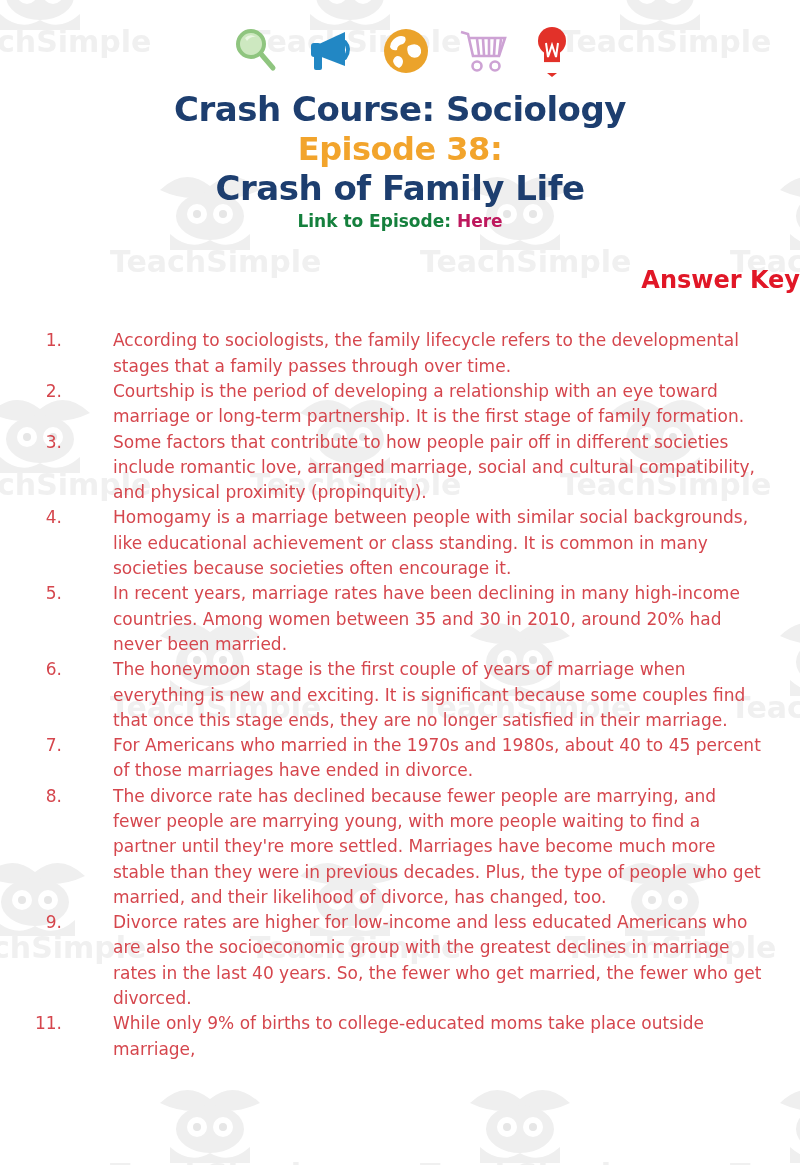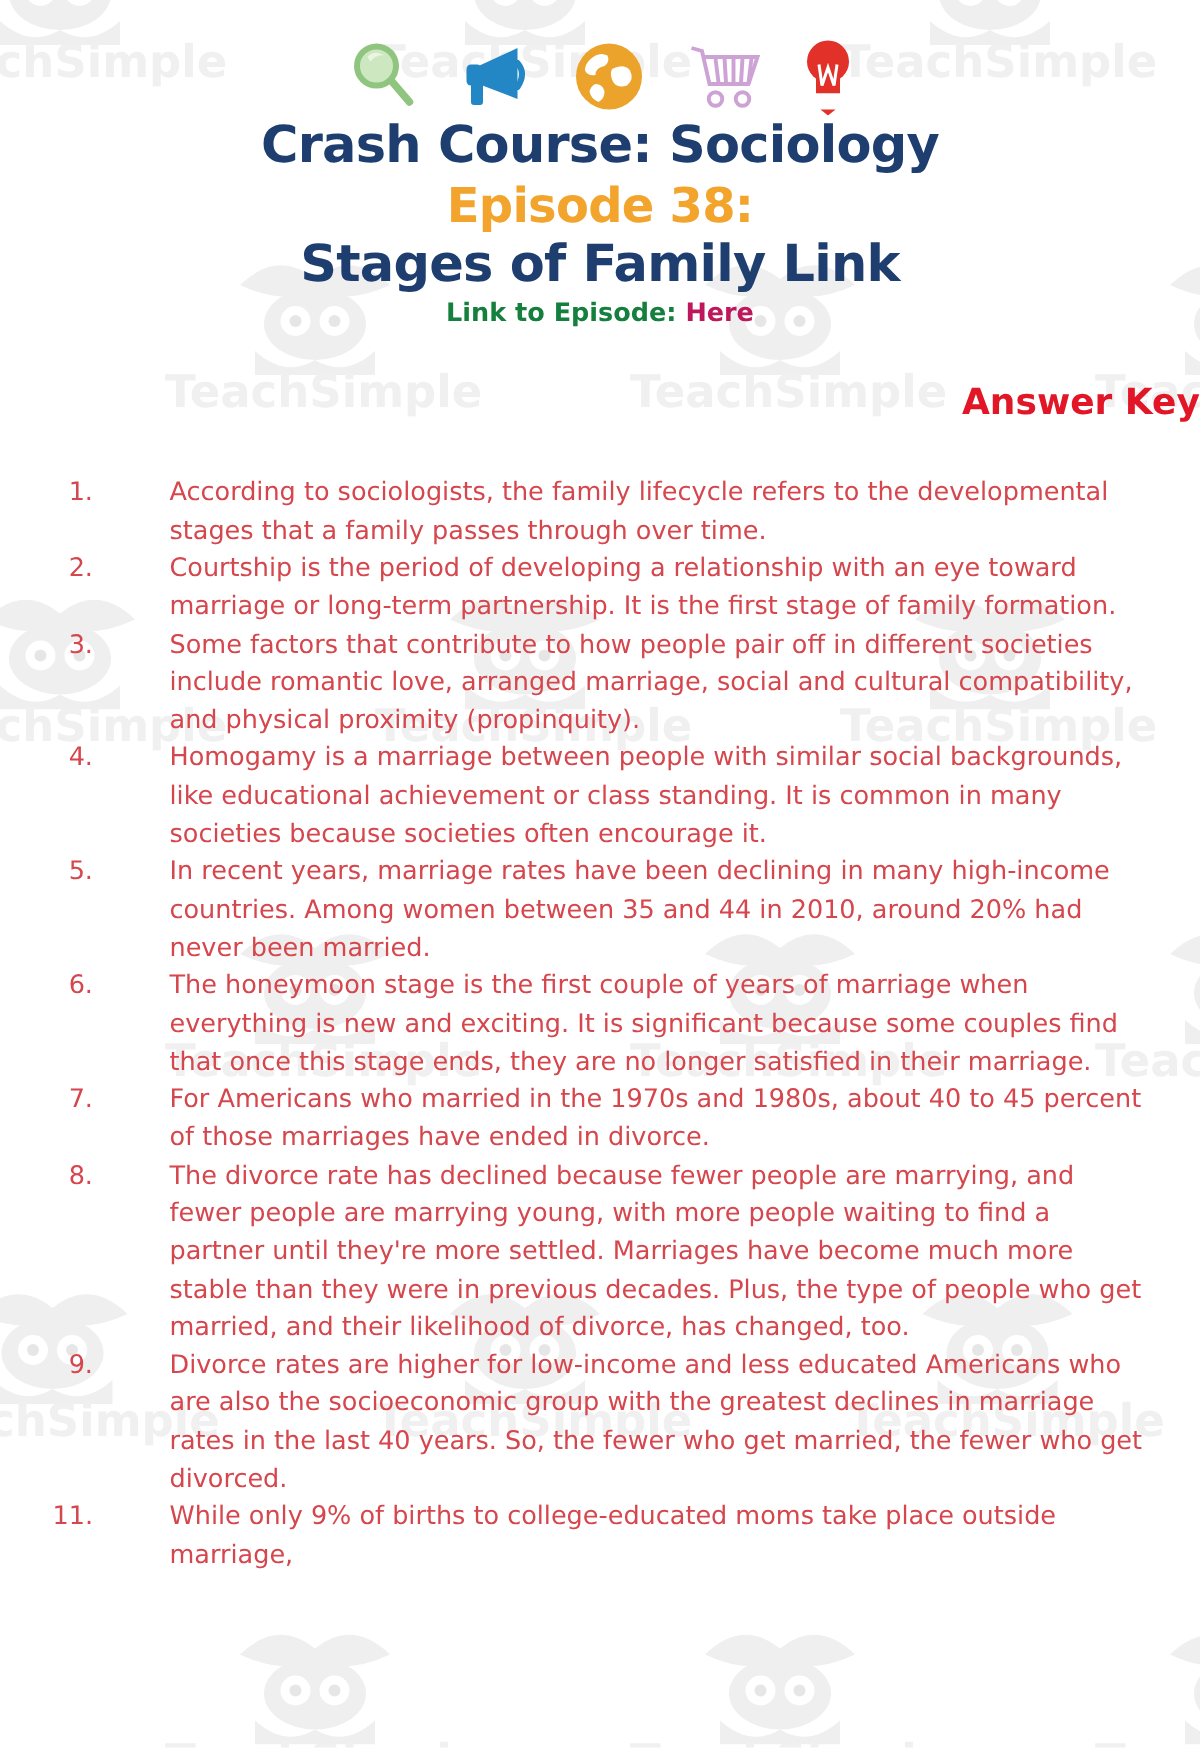--- a/index.html
+++ b/index.html
@@ -16,21 +16,21 @@
     font-family:"DejaVu Sans","Liberation Sans",sans-serif;white-space:nowrap;
   }
   .wm-owl{display:block;margin:0 auto -6px auto;}
   
   #content{position:relative;z-index:1;}
   .icons-row{
     display:flex;justify-content:center;align-items:center;
     gap:26px;padding-top:27px;height:52px;
   }
   .hdr-icon{display:inline-block;}
-  .title-block{text-align:center;line-height:1.08;}
+  .title-block{text-align:center;margin-top:12px;line-height:1.08;}
   .title-line1,.title-line3{
     color:#1d3e6f;font-size:34px;font-weight:bold;letter-spacing:-0.5px;
   }
   .title-line2{
     color:#f2a42c;font-size:32px;font-weight:bold;letter-spacing:-0.5px;margin:4px 0;
   }
   .link-line{margin-top:5px;font-size:17px;font-weight:bold;}
   .link-label{color:#15803d;}
   .link-here{color:#be185d;cursor:pointer;}
   .answer-key{
@@ -358,21 +358,21 @@
           <line x1="11" y1="46" x2="23" y2="46"></line>
         </g>
         <path d="M12 48 L22 48 L17 52 Z" fill="#e23129"></path>
       </svg>
     </span>
   </div>
 
   <div class="title-block">
     <div class="title-line1">Crash Course: Sociology</div>
     <div class="title-line2">Episode 38:</div>
-    <div class="title-line3">Stages of Family Link</div>
+    <div class="title-line3">Crash of Family Life</div>
     <div class="link-line">
       <span class="link-label">Link to Episode:</span>
       <span class="link-here">Here</span>
     </div>
   </div>
 
   <div class="answer-key">Answer Key</div>
 
   <div id="answers">
       <div class="answer-row">
@@ -386,21 +386,21 @@
       <div class="answer-row">
         <span class="answer-num">3.</span>
         <span class="answer-text">Some factors that contribute to how people pair off in different societies include romantic love, arranged marriage, social and cultural compatibility, and physical proximity (propinquity).</span>
       </div>
       <div class="answer-row">
         <span class="answer-num">4.</span>
         <span class="answer-text">Homogamy is a marriage between people with similar social backgrounds, like educational achievement or class standing. It is common in many societies because societies often encourage it.</span>
       </div>
       <div class="answer-row">
         <span class="answer-num">5.</span>
-        <span class="answer-text">In recent years, marriage rates have been declining in many high-income countries. Among women between 35 and 44 in 2010, around 20% had never been married.</span>
+        <span class="answer-text">In recent years, marriage rates have been declining in many high-income countries. Among women between 35 and 30 in 2010, around 20% had never been married.</span>
       </div>
       <div class="answer-row">
         <span class="answer-num">6.</span>
         <span class="answer-text">The honeymoon stage is the first couple of years of marriage when everything is new and exciting. It is significant because some couples find that once this stage ends, they are no longer satisfied in their marriage.</span>
       </div>
       <div class="answer-row">
         <span class="answer-num">7.</span>
         <span class="answer-text">For Americans who married in the 1970s and 1980s, about 40 to 45 percent of those marriages have ended in divorce.</span>
       </div>
       <div class="answer-row">

